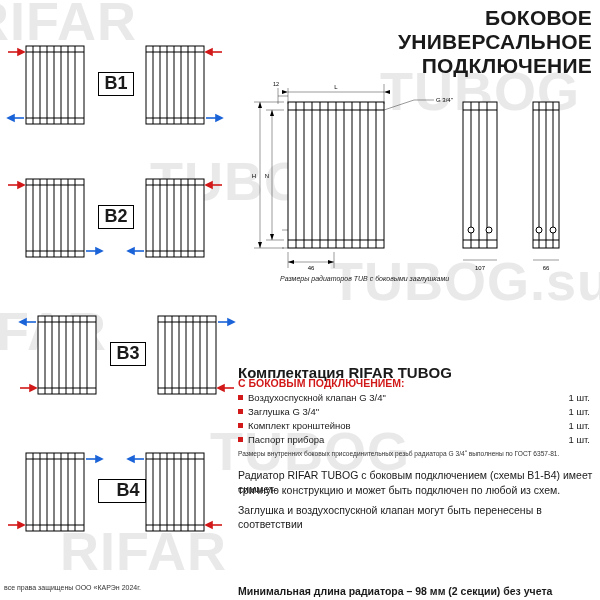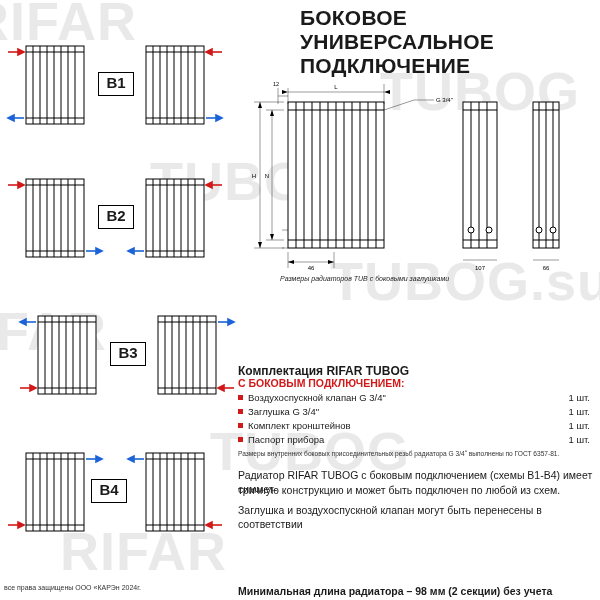--- a/index.html
+++ b/index.html
@@ -31,52 +31,52 @@
   .wm4 { font-size:54px; left:210px; top:420px; }
   .wm5 { font-size:54px; left:330px; top:250px; }
   .wm6 { font-size:54px; left:60px; top:520px; }
   .wm7 { font-size:54px; left:380px; top:60px; }
 
   .content { position:relative; z-index:2; width:600px; height:600px; }
 
   .title {
     position:absolute;
     left:300px; top:6px; width:292px;
-    text-align:left;
+    text-align:right;
     font-size:21px;
     font-weight:bold;
     line-height:1.15;
     letter-spacing:0.2px;
   }
 
   
   .scheme { position:absolute; }
   .rad-label {
     position:absolute;
     border:1.5px solid #000;
-    font-size:15px;
+    font-size:18px;
     font-weight:bold;
     text-align:center;
     line-height:20px;
     width:34px; height:22px;
     background:#fff;
   }
 
   .note {
     position:absolute;
     font-size:7px;
     color:#222;
     font-style:italic;
   }
 
   
   .kit-title {
     position:absolute;
     left:238px; top:364px;
-    font-size:12px;
+    font-size:15px;
     font-weight:bold;
   }
   .kit-title-2 {
     position:absolute;
     left:238px; top:377px;
     font-size:10.5px;
     font-weight:bold;
     color:#d21919;
   }
   .kit-list { position:absolute; left:238px; top:392px; width:352px; }
@@ -305,21 +305,21 @@
 
       <g stroke="#d21919" stroke-width="1.6" fill="#d21919">
         <line x1="222" y1="88" x2="206" y2="88"></line>
         <polygon points="206,88 212,85 212,91"></polygon>
       </g>
       <g stroke="#1b63d8" stroke-width="1.6" fill="#1b63d8">
         <line x1="144" y1="22" x2="128" y2="22"></line>
         <polygon points="128,22 134,19 134,25"></polygon>
       </g>
     </svg>
-    <div class="rad-label" style="left:91px; top:42px;">B4</div>
+    <div class="rad-label" style="left:98px; top:42px;padding-left:12px;">B4</div>
   </div>
 
   <div class="scheme" style="left:238px; top:80px; width:360px; height:195px;">
     <svg width="360" height="195" viewBox="0 0 360 195">
 
       <g stroke="#000" stroke-width="1" fill="#fff">
         <rect x="50" y="22" width="96" height="146"></rect>
         <line x1="58" y1="22" x2="58" y2="168"></line>
         <line x1="66" y1="22" x2="66" y2="168"></line>
         <line x1="74" y1="22" x2="74" y2="168"></line>

